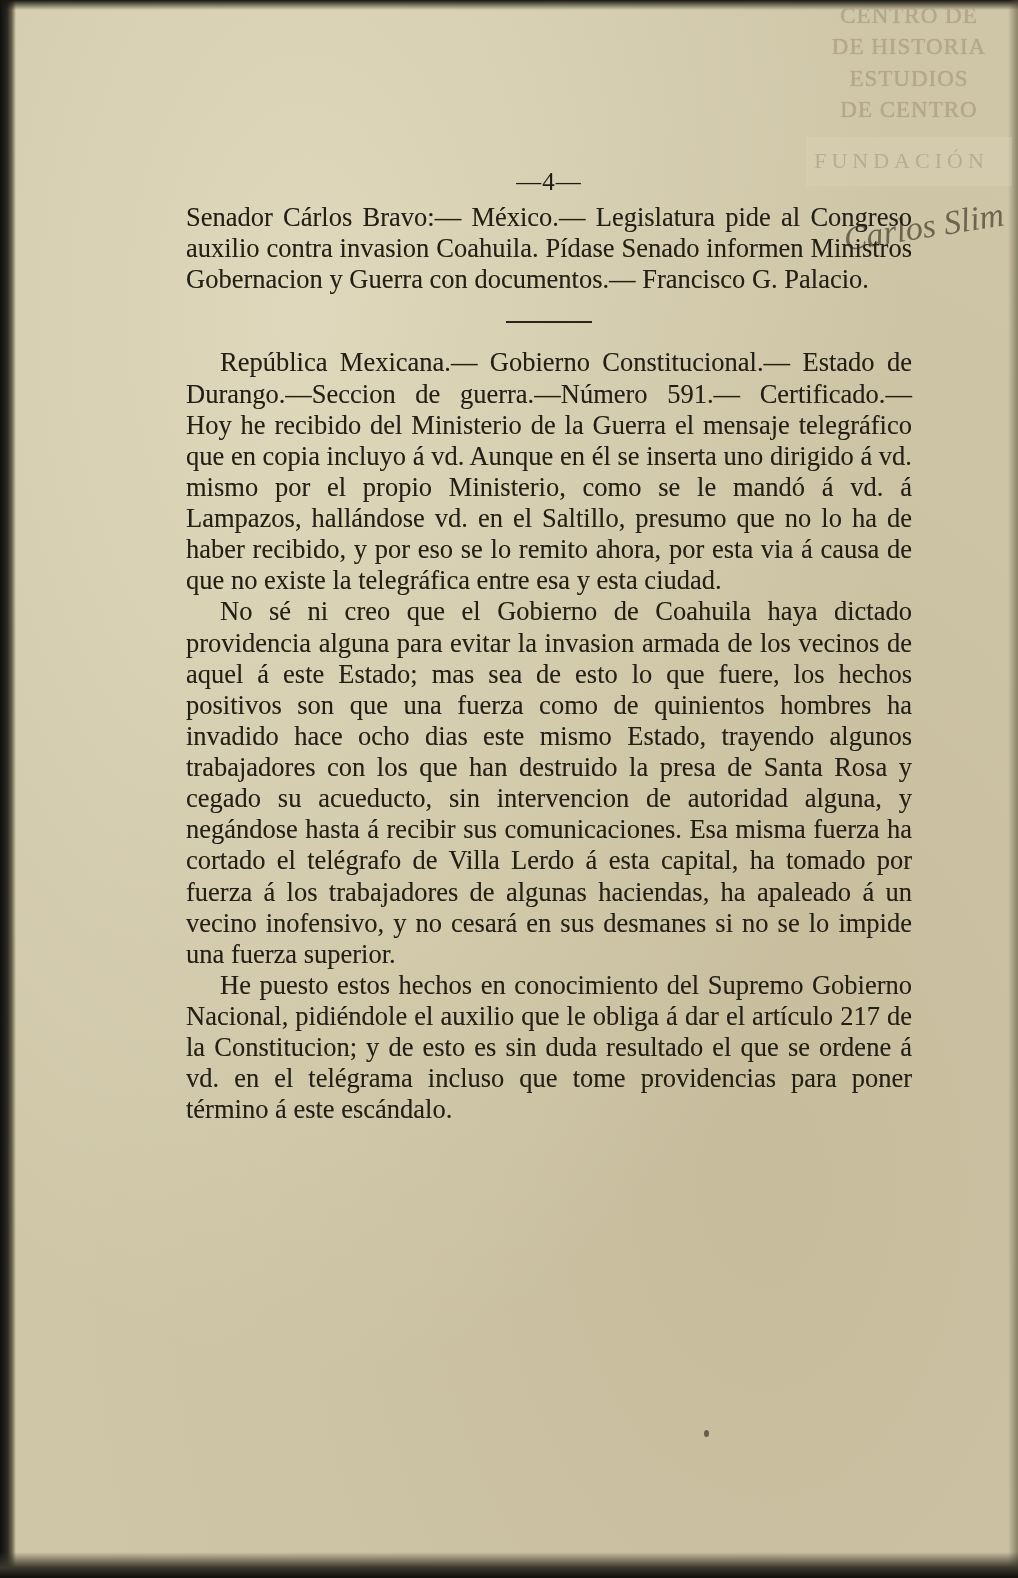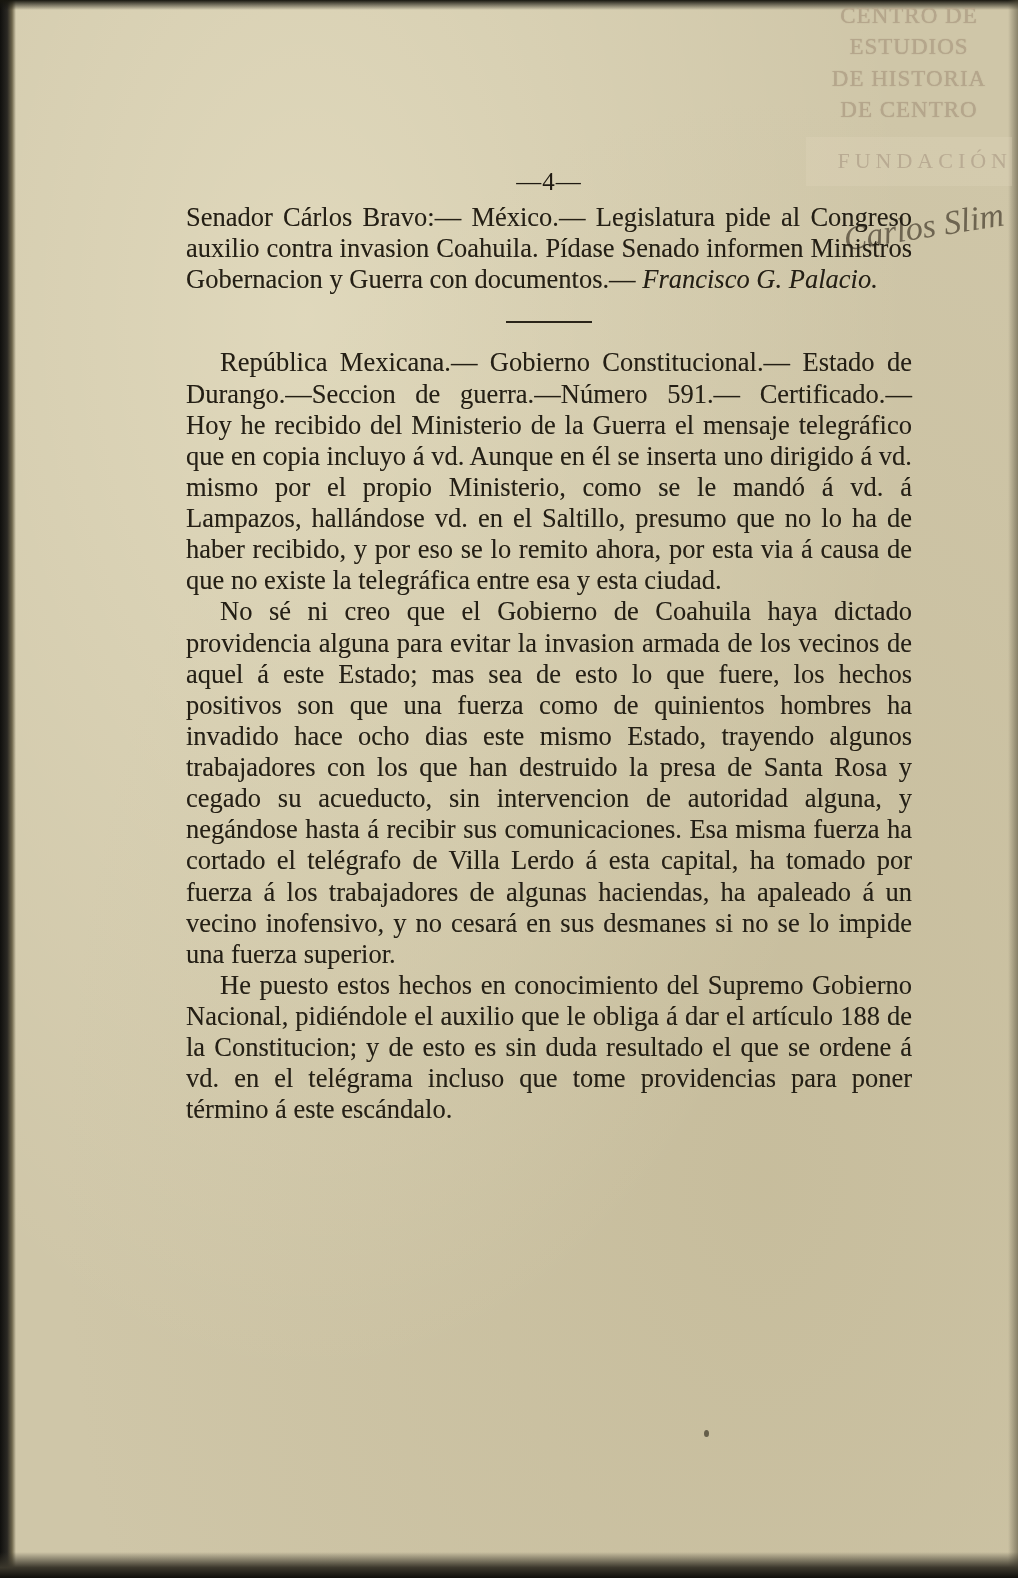--- a/index.html
+++ b/index.html
@@ -68,22 +68,21 @@
     font-size: 23px;
     color: #b5a68c;
     text-shadow: 0 0 1px rgba(150,135,110,0.6);
   }
   #stamp .foundation {
     margin-top: 12px;
     font-size: 22px;
     letter-spacing: 5px;
     color: #b9ab93;
     background: rgba(225,215,190,0.28);
-    padding: 9px 0 10px 0;
-    text-align: right;
+    padding: 9px 15px 10px 0;
   }
 
   #signature {
     position: absolute;
     left: 843px;
     top: 208px;
     font-family: "Liberation Serif", serif;
     font-style: italic;
     font-size: 34px;
     color: #5d5442;
@@ -113,21 +112,20 @@
   p.body {
     margin: 0;
     font-size: 26.5px;
     line-height: 1.175;
     text-align: justify;
     color: #241f15;
     text-shadow: 0 0 0.4px rgba(40,34,22,0.35);
   }
 
   p.body .ital {
-    font-style: italic;
   }
 
   .rule {
     width: 86px;
     height: 2px;
     background: #2a2419;
     margin: 26px auto 24px auto;
   }
 
   .indent {
@@ -148,40 +146,40 @@
 
 <div id="page">
 
   <div class="edge-left"></div>
   <div class="edge-top"></div>
   <div class="edge-right"></div>
   <div class="edge-bottom"></div>
 
   <div id="stamp">
     <div class="line">CENTRO DE</div>
+    <div class="line">DE HISTORIA</div>
     <div class="line">ESTUDIOS</div>
-    <div class="line">DE HISTORIA</div>
     <div class="line">DE CENTRO</div>
     <div class="foundation">FUNDACIÓN</div>
   </div>
 
   <div id="signature">Carlos Slim</div>
 
   <div id="content">
 
     <div class="folio">—4—</div>
 
     <p class="body"><span>Senador Cárlos Bravo:— México.— Legislatura pide al Congreso auxilio contra invasion Coahuila. Pídase Senado informen Ministros Gobernacion y Guerra con documentos.— </span><span class="ital">Francisco G. Palacio.</span></p>
 
     <div class="rule"></div>
 
     <p class="body"><span class="indent"></span><span>República Mexicana.— Gobierno Constitucional.— Estado de Durango.—Seccion de guerra.—Número 591.— Certificado.— Hoy he recibido del Ministerio de la Guerra el mensaje telegráfico que en copia incluyo á vd. Aunque en él se inserta uno dirigido á vd. mismo por el propio Ministerio, como se le mandó á vd. á Lampazos, hallándose vd. en el Saltillo, presumo que no lo ha de haber recibido, y por eso se lo remito ahora, por esta via á causa de que no existe la telegráfica entre esa y esta ciudad.</span></p>
 
     <p class="body"><span class="indent"></span><span>No sé ni creo que el Gobierno de Coahuila haya dictado providencia alguna para evitar la invasion armada de los vecinos de aquel á este Estado; mas sea de esto lo que fuere, los hechos positivos son que una fuerza como de quinientos hombres ha invadido hace ocho dias este mismo Estado, trayendo algunos trabajadores con los que han destruido la presa de Santa Rosa y cegado su acueducto, sin intervencion de autoridad alguna, y negándose hasta á recibir sus comunicaciones. Esa misma fuerza ha cortado el telégrafo de Villa Lerdo á esta capital, ha tomado por fuerza á los trabajadores de algunas haciendas, ha apaleado á un vecino inofensivo, y no cesará en sus desmanes si no se lo impide una fuerza superior.</span></p>
 
-    <p class="body"><span class="indent"></span><span>He puesto estos hechos en conocimiento del Supremo Gobierno Nacional, pidiéndole el auxilio que le obliga á dar el artículo 188 de la Constitucion; y de esto es sin duda resultado el que se ordene á vd. en el telégrama incluso que tome providencias para poner término á este escándalo.</span></p>
+    <p class="body"><span class="indent"></span><span>He puesto estos hechos en conocimiento del Supremo Gobierno Nacional, pidiéndole el auxilio que le obliga á dar el artículo 217 de la Constitucion; y de esto es sin duda resultado el que se ordene á vd. en el telégrama incluso que tome providencias para poner término á este escándalo.</span></p>
 
 
   </div>
 
   <div class="speck" style="left:704px; top:1430px;"></div>
 
 </div>
 
 </body></html>

